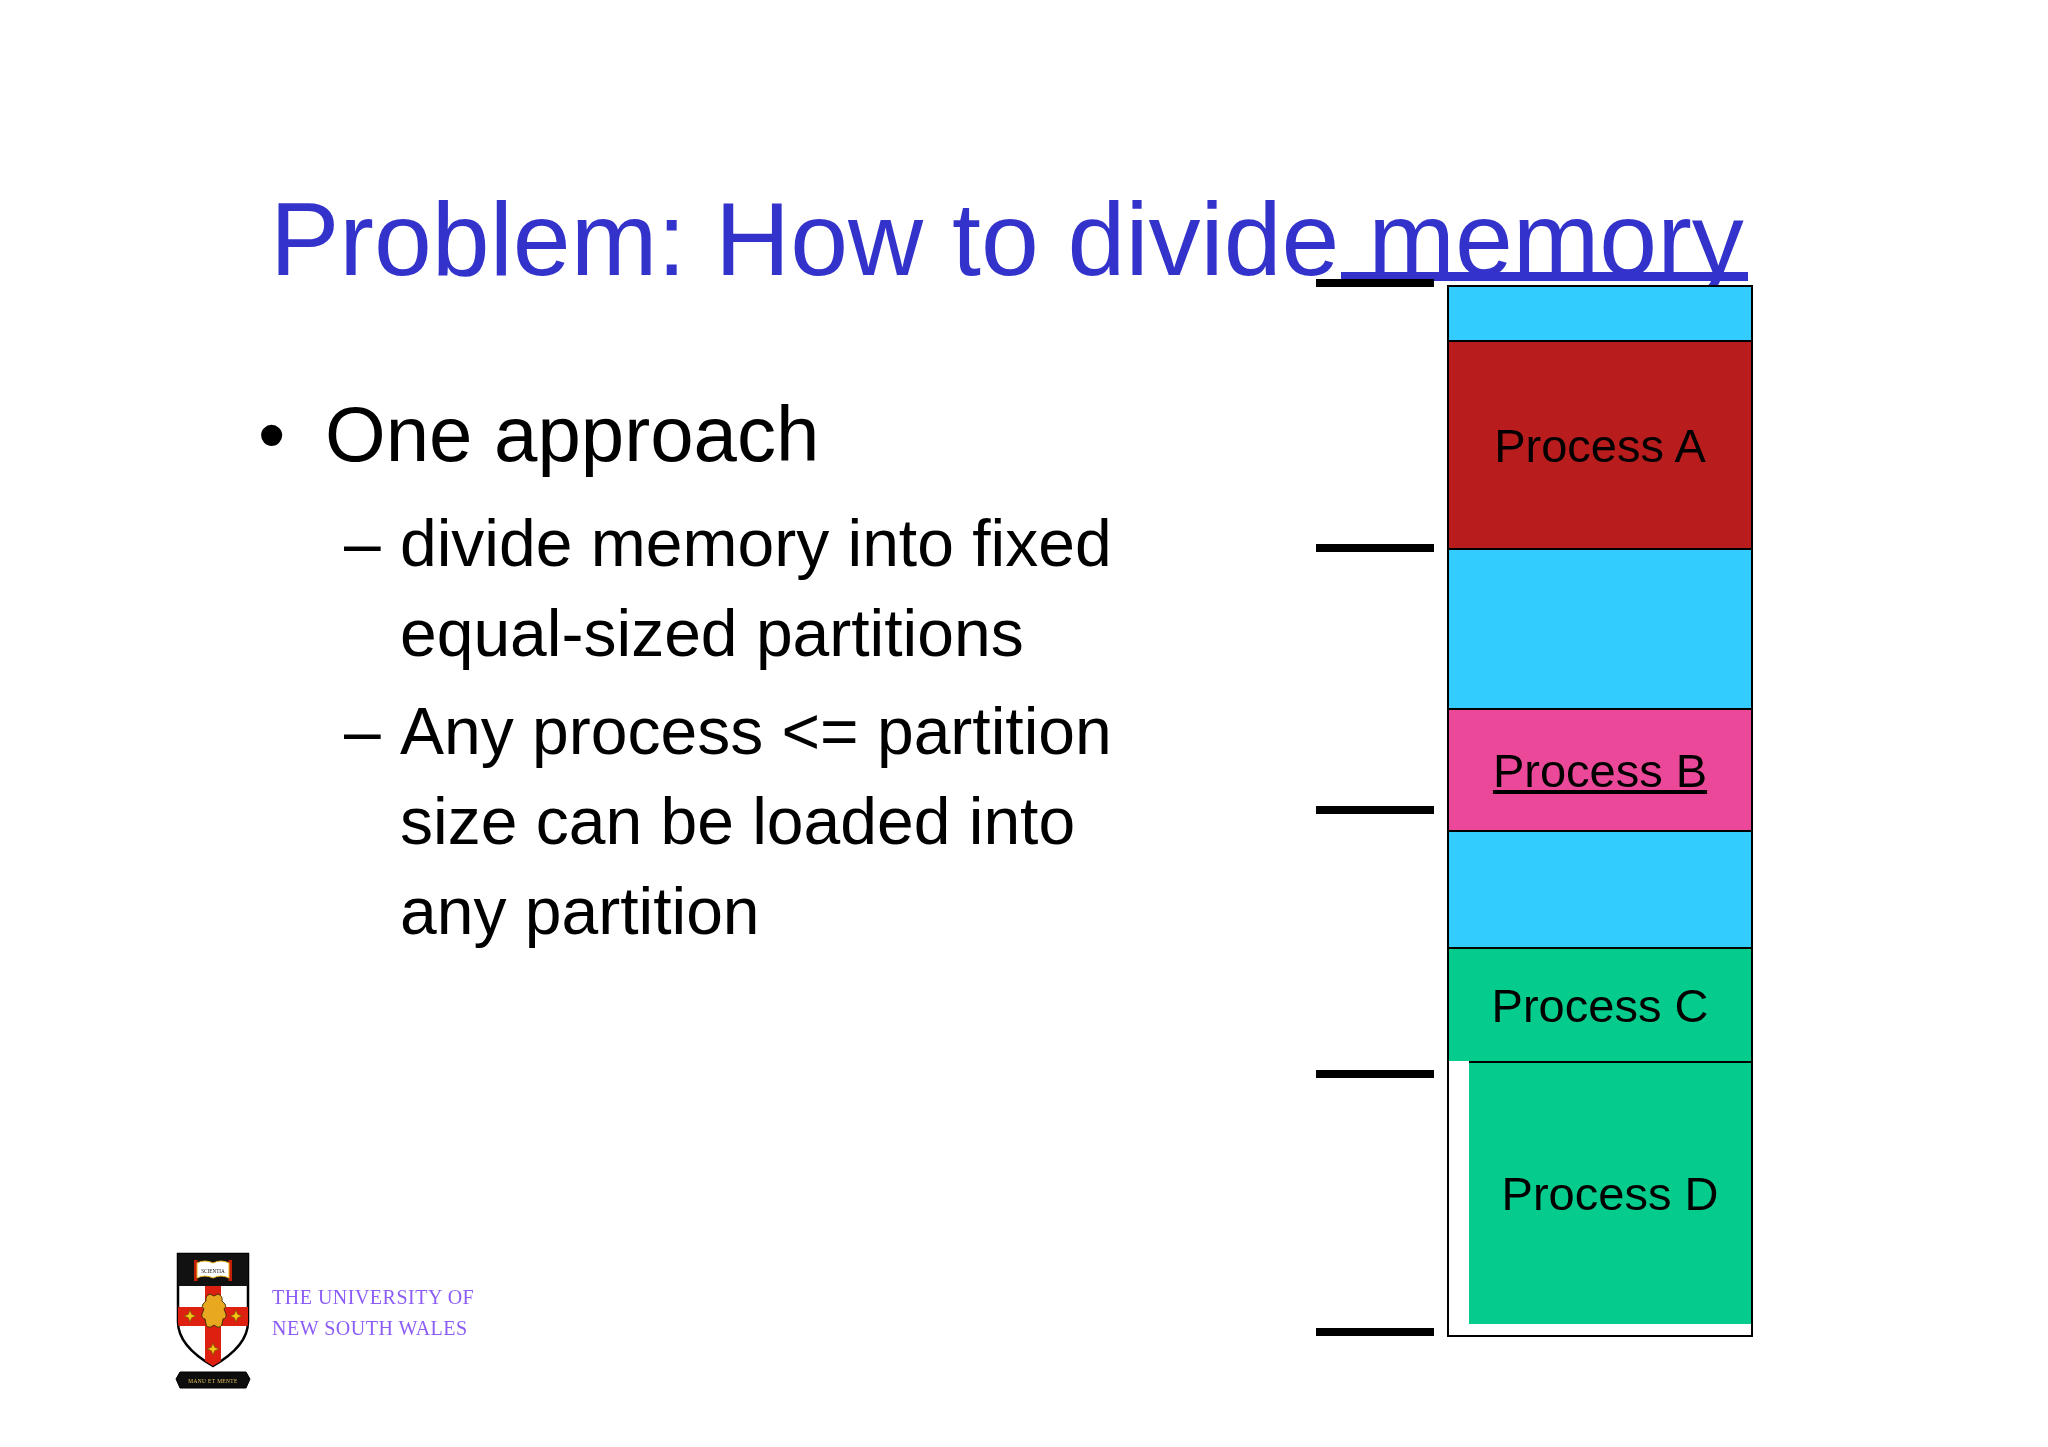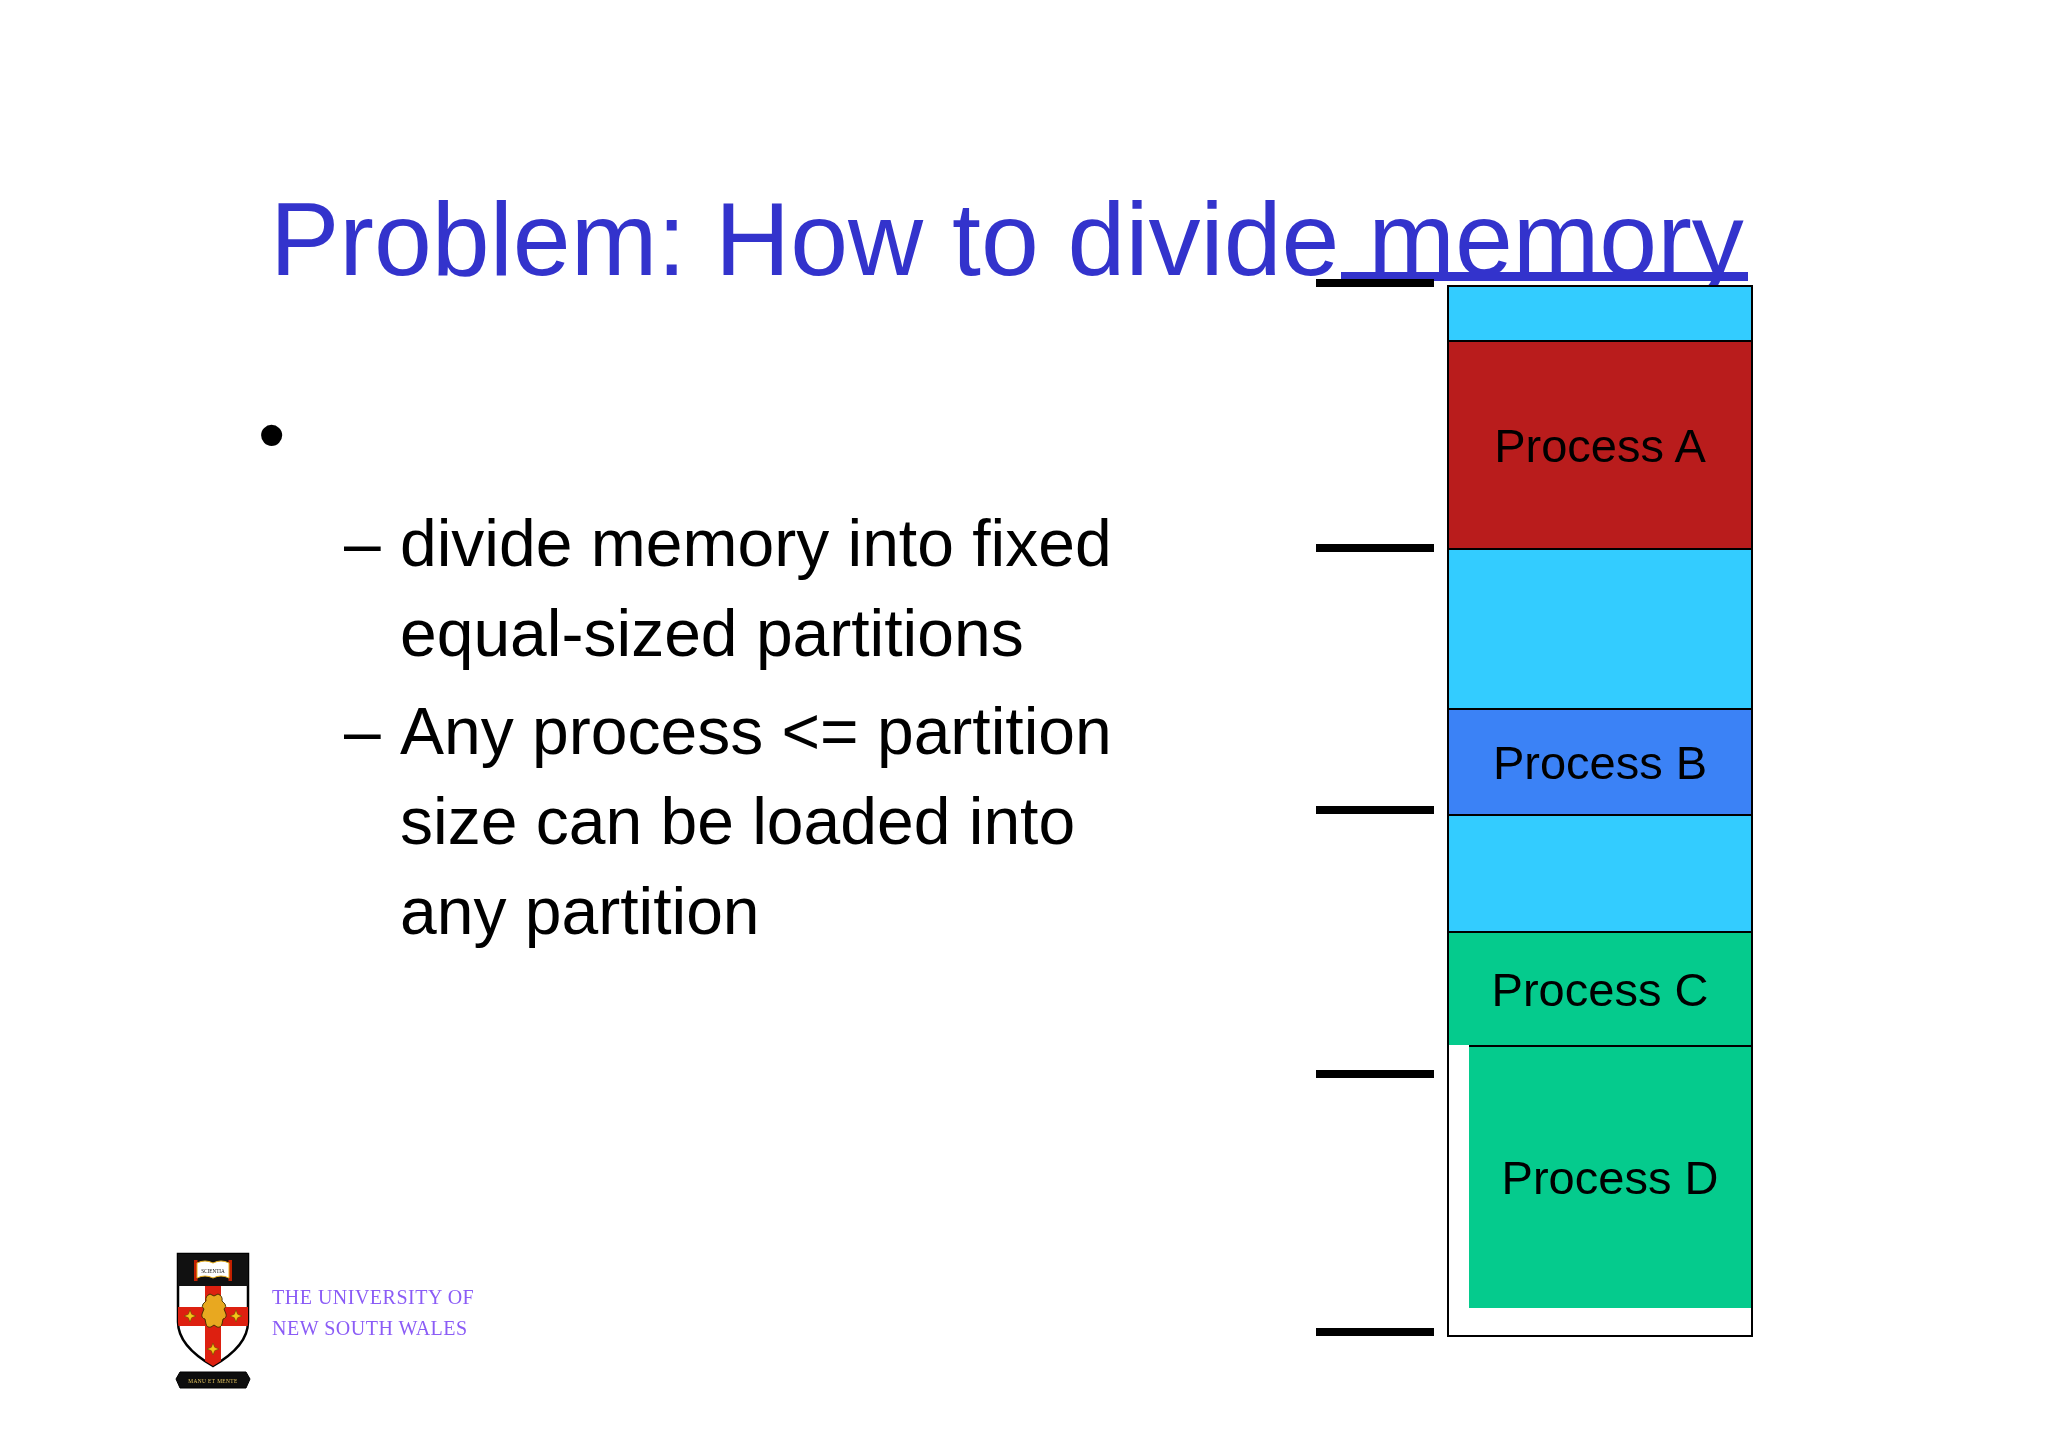--- a/index.html
+++ b/index.html
@@ -61,41 +61,42 @@
 </style>
 </head>
 <body>
 
 <div id="slide">
 
   <div class="title"><span>Problem: How to divide</span><span class="ul"> memory</span></div>
 
   <div class="b1">
     <span class="marker">•</span>
+    <span class="text">One approach</span>
   </div>
 
   <div class="b2">
     <div class="item">
       <span class="marker">–</span>
       <span class="text">divide memory into fixed equal-sized partitions</span>
     </div>
     <div class="item">
       <span class="marker">–</span>
       <span class="text">Any process &lt;= partition size can be loaded into any partition</span>
     </div>
   </div>
 
   <div id="diagram">
     <div id="memory-column">
         <div class="seg free" style="height: 53px; background: rgb(51, 204, 255);"></div>
         <div class="seg process" style="height: 208px; background: #b91c1c;">
           <span class="proc-label">Process A</span>
         </div>
         <div class="seg free" style="height: 160px; background: rgb(51, 204, 255);"></div>
-        <div class="seg process" style="height: 106px; background: #3b82f6;">
+        <div class="seg process" style="height: 122px; background: #ec4899; text-decoration: underline;">
           <span class="proc-label">Process B</span>
         </div>
         <div class="seg free" style="height: 117px; background: rgb(51, 204, 255);"></div>
         <div class="seg process" style="height: 114px; background: rgb(5, 203, 141);">
           <span class="proc-label">Process C</span>
         </div>
         <div class="seg process" style="height: 263px; background: rgb(5, 203, 141); margin-left: 20px;">
           <span class="proc-label">Process D</span>
         </div>
       </div>

